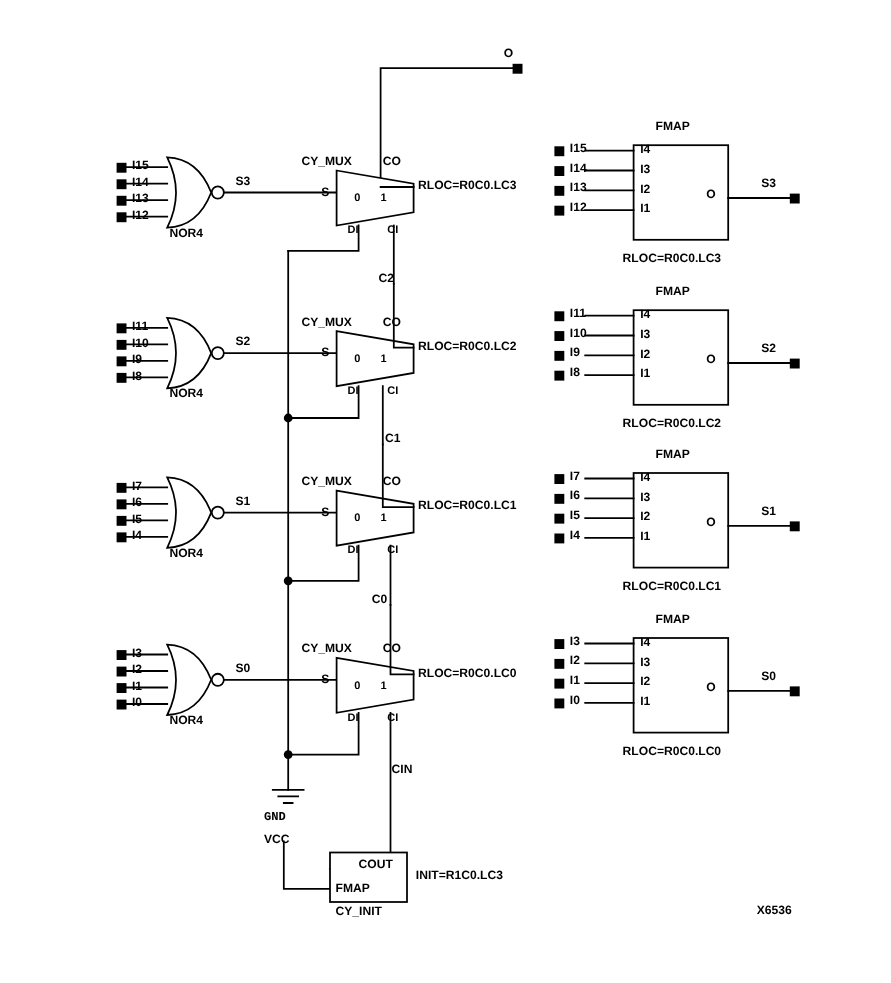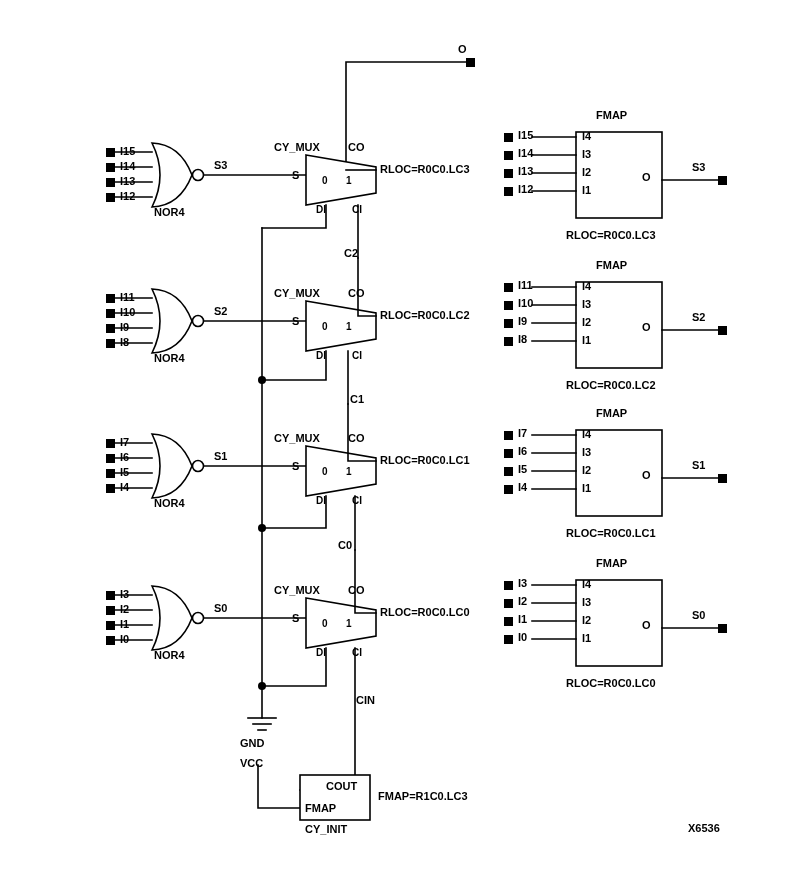--- a/index.html
+++ b/index.html
@@ -263,26 +263,26 @@
   <div class="lbl bold" style="left:274px; top:585px;">CY_MUX</div>
   <div class="lbl bold" style="left:348px; top:585px;">CO</div>
   <div class="lbl bold" style="left:292px; top:613px;">S</div>
   <div class="lbl bold small" style="left:322px; top:618px;">0</div>
   <div class="lbl bold small" style="left:346px; top:618px;">1</div>
   <div class="lbl bold small" style="left:316px; top:647px;">DI</div>
   <div class="lbl bold small" style="left:352px; top:647px;">CI</div>
   <div class="lbl bold" style="left:380px; top:607px;">RLOC=R0C0.LC0</div>
 
   <div class="lbl bold" style="left:356px; top:695px;">CIN</div>
-  <div class="lbl bold" style="left:240px; top:738px;">GND</div>
+  <div class="lbl bold" style="left:240px; top:738px;font-family:Liberation Mono, monospace;">GND</div>
   <div class="lbl bold" style="left:240px; top:758px;">VCC</div>
   <div class="lbl bold" style="left:326px; top:781px;text-align:right;">COUT</div>
   <div class="lbl bold" style="left:305px; top:803px;">FMAP</div>
   <div class="lbl bold" style="left:305px; top:824px;">CY_INIT</div>
-  <div class="lbl bold" style="left:378px; top:791px;">FMAP=R1C0.LC3</div>
+  <div class="lbl bold" style="left:378px; top:791px;">INIT=R1C0.LC3</div>
 
   <div class="lbl bold" style="left:596px; top:110px;">FMAP</div>
   <div class="lbl bold" style="left:518px; top:130px;">I15</div>
   <div class="lbl bold" style="left:518px; top:148px;">I14</div>
   <div class="lbl bold" style="left:518px; top:166px;">I13</div>
   <div class="lbl bold" style="left:518px; top:184px;">I12</div>
   <div class="lbl bold" style="left:582px; top:131px;">I4</div>
   <div class="lbl bold" style="left:582px; top:149px;">I3</div>
   <div class="lbl bold" style="left:582px; top:167px;">I2</div>
   <div class="lbl bold" style="left:582px; top:185px;">I1</div>

